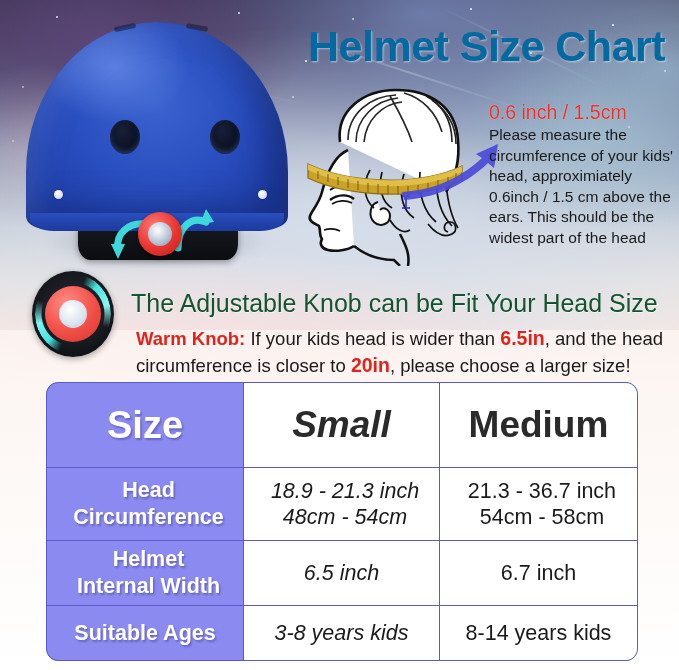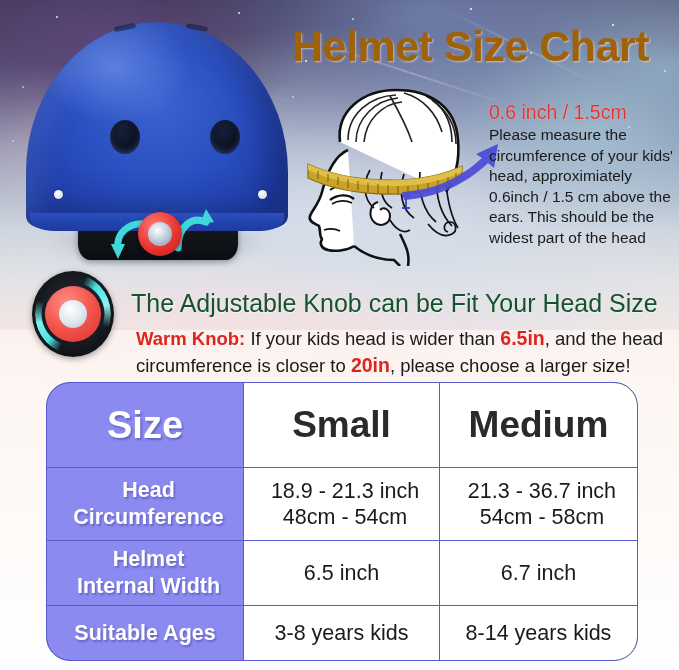--- a/index.html
+++ b/index.html
@@ -104,22 +104,22 @@
   }
   .arrow-cw,.arrow-ccw{position:absolute;width:46px;height:46px;}
   .arrow-ccw{left:92px;top:196px;}
   .arrow-cw{left:152px;top:186px;}
 
   
   .head-wrap{position:absolute;left:286px;top:84px;width:212px;height:182px;z-index:3;}
 
   
   .title{
-    position:absolute;left:292px;top:22px;z-index:6;
-    font-size:43px;font-weight:bold;color:#a16207;letter-spacing:-.5px;
+    position:absolute;left:308px;top:22px;z-index:6;
+    font-size:43px;font-weight:bold;color:#0369a1;letter-spacing:-.5px;
     text-shadow:1px 1px 2px rgba(255,255,255,.55), 0 0 1px rgba(0,0,0,.25);
     white-space:nowrap;
   }
 
   
   .measure-note{position:absolute;left:468px;top:100px;width:192px;z-index:6;margin-left:21px;}
   .measure-note .hl{
     color:#e8322b;font-size:19.5px;line-height:24px;white-space:nowrap;
     text-shadow:0 0 1px rgba(255,255,255,.6);
   }
@@ -166,37 +166,37 @@
   }
   .tips{position:absolute;left:136px;top:325px;width:534px;z-index:6;
     font-size:18.5px;line-height:26px;color:#1a1a1a;}
   .tips b.warn{color:#e0241c;font-weight:bold;}
   .tips b.num{color:#e0241c;font-weight:bold;font-size:19.5px;}
 
   
   .size-table{
     position:absolute;left:46px;top:382px;width:592px;z-index:7;
     border-collapse:separate;border-spacing:0;
-    border:1.5px solid #5b5bd0;border-radius:24px;overflow:hidden;
+    border:1.5px solid #5b5bd0;border-radius:12px;overflow:hidden;
     background:#14532d;
   }
   .size-table td{
     border-right:1.3px solid #5b5bd0;
     border-bottom:1.3px solid #5b5bd0;
     text-align:center;vertical-align:middle;color:#1a1a1a;
     background:#fff;
   }
   .size-table td:last-child{border-right:none;}
   .size-table tr:last-child td{border-bottom:none;}
   .size-table td.hdcell{
     background:#8a8af0;color:#fff;font-weight:bold;
     text-shadow:1.5px 1.5px 2px rgba(60,60,140,.45);
   }
   .size-table .c1{width:196px;}
-  .size-table .c2{width:198px;}
+  .size-table .c2{width:198px;font-style:italic;}
   .size-table .c3{width:198px;}
   .row-head td{height:82px;}
   .row-head .hdcell{font-size:38px;}
   .row-head .valcell{font-size:37px;font-weight:bold;color:#2a2a2a;}
   .row-body td{font-size:21.5px;line-height:26px;}
   .row-circ td{height:70px;}
   .row-circ .hdcell{font-size:21.5px;line-height:27px;}
   .row-width td{height:62px;}
   .row-width .hdcell{font-size:21.5px;line-height:27px;}
   .row-ages td{height:52px;}

